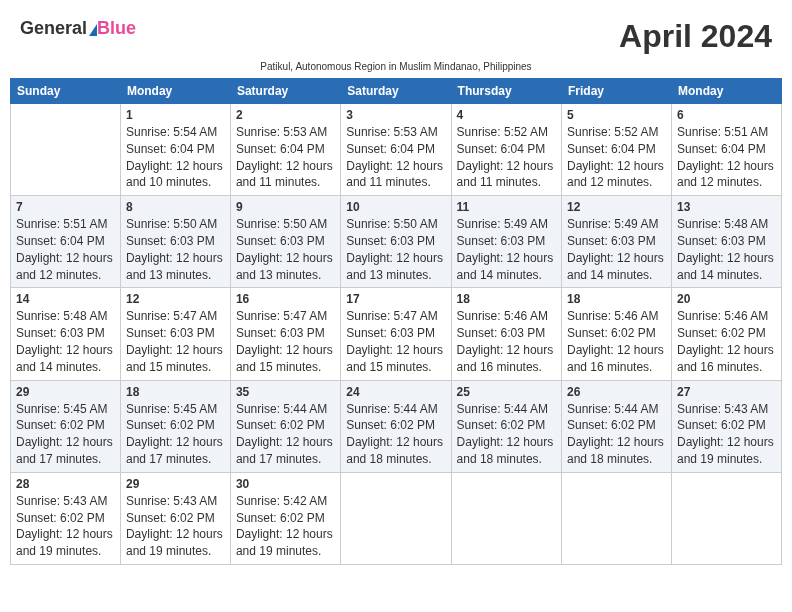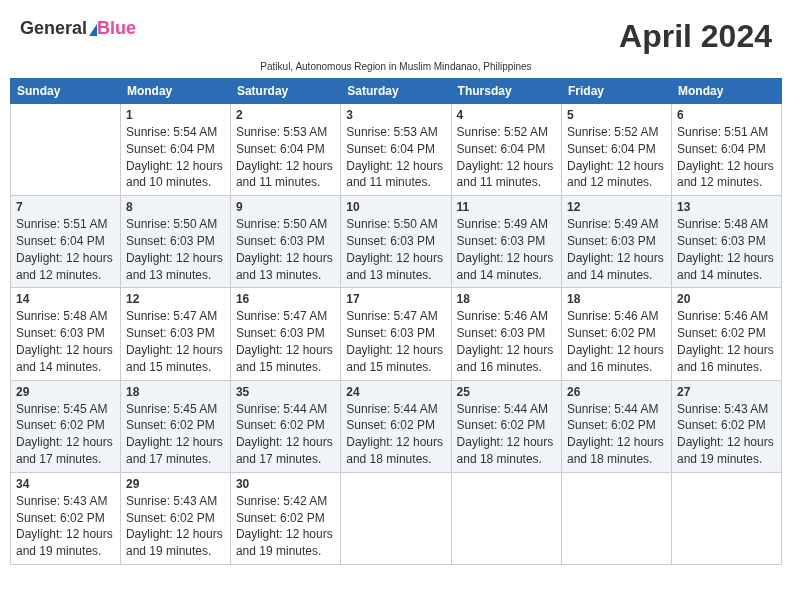--- a/index.html
+++ b/index.html
@@ -236,21 +236,21 @@
           <span class="day-number">26</span>
           <div class="day-info">Sunrise: 5:44 AM<br>Sunset: 6:02 PM<br>Daylight: 12 hours and 18 minutes.</div>
         </td>
         <td>
           <span class="day-number">27</span>
           <div class="day-info">Sunrise: 5:43 AM<br>Sunset: 6:02 PM<br>Daylight: 12 hours and 19 minutes.</div>
         </td>
       </tr>
       <tr>
         <td>
-          <span class="day-number">34</span>
+          <span class="day-number">28</span>
           <div class="day-info">Sunrise: 5:43 AM<br>Sunset: 6:02 PM<br>Daylight: 12 hours and 19 minutes.</div>
         </td>
         <td>
           <span class="day-number">29</span>
           <div class="day-info">Sunrise: 5:43 AM<br>Sunset: 6:02 PM<br>Daylight: 12 hours and 19 minutes.</div>
         </td>
         <td>
           <span class="day-number">30</span>
           <div class="day-info">Sunrise: 5:42 AM<br>Sunset: 6:02 PM<br>Daylight: 12 hours and 19 minutes.</div>
         </td>

